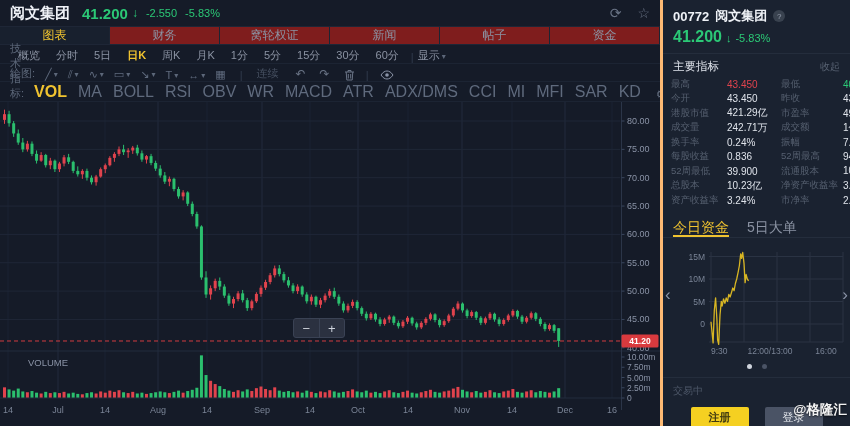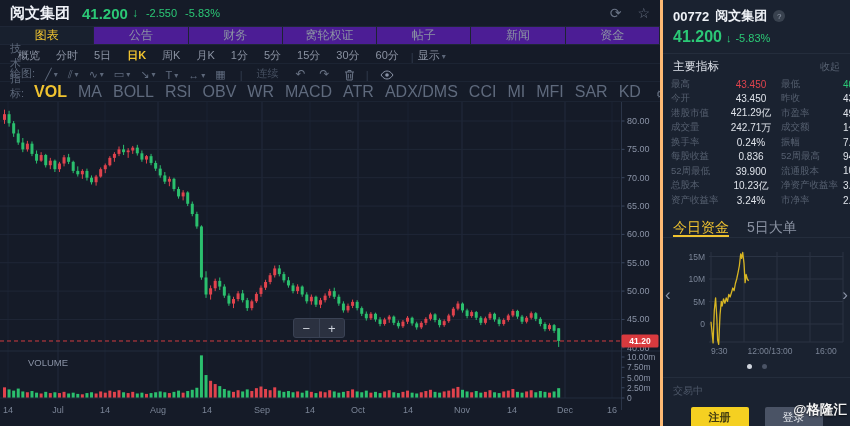--- a/index.html
+++ b/index.html
@@ -9,21 +9,21 @@
   .left{width:660px;display:flex;flex-direction:column;}
   
   .hdr{height:30px;display:flex;align-items:center;padding:0 10px;gap:8px;border-bottom:1px solid #1e2636;}
   .hdr .name{font-size:15px;font-weight:bold;color:#eef1f6;}
   .hdr .price{font-size:15px;font-weight:bold;color:#2bc876;margin-left:4px;}
   .hdr .arr{font-size:12px;color:#2bc876;margin-left:-4px;}
   .hdr .chg{font-size:11px;color:#2bc876;}
   .hdr-icons{margin-left:auto;display:flex;gap:16px;color:#6a7486;font-size:14px;}
   .hdr-icons span{cursor:pointer;}
   
-  .tabs{height:18px;display:flex;background:#4c1d95;border-bottom:1px solid #1e2636;}
+  .tabs{height:18px;display:flex;background:#7f1d1d;border-bottom:1px solid #1e2636;}
   .tab{flex:1;display:flex;align-items:center;justify-content:center;font-size:12px;color:#8b93a3;
        border-right:1px solid #1c2432;cursor:pointer;}
   .tab.active{color:#f0c330;background:#18202e;}
   
   .trow{height:20px;display:flex;align-items:flex-end;padding:0 10px;border-bottom:1px solid #1c2433;
         font-size:11px;color:#7b8496;}
   .trow .lbl{color:#5c6779;margin-right:10px;}
   .pitem{padding:0 8px;cursor:pointer;color:#8b93a3;}
   .pitem.active{color:#f0c330;font-weight:bold;}
   .sep{color:#323b4d;padding:0 4px;}
@@ -53,21 +53,21 @@
   .rp-price{padding:3px 10px 7px;border-bottom:1px solid #242d3c;display:flex;align-items:baseline;gap:4px;}
   .rp-price .p{font-size:16px;font-weight:bold;color:#2bc876;}
   .rp-price .a{font-size:11px;color:#2bc876;}
   .rp-price .pc{font-size:11px;color:#2bc876;}
   .rp-sec{display:flex;justify-content:space-between;align-items:center;padding:5px 10px 3px;}
   .rp-sec .t{font-size:11.5px;color:#dfe3eb;}
   .rp-sec .c{font-size:10px;color:#566070;cursor:pointer;}
   .rp-rows{padding:0 8px 4px;}
   .qrow{display:grid;grid-template-columns:56px 54px 62px 1fr;height:14.5px;align-items:center;}
   .ql{font-size:9.5px;color:#566070;white-space:nowrap;overflow:hidden;}
-  .qv{font-size:10px;color:#dfe3ea;text-align:center;padding-right:6px;white-space:nowrap;}
+  .qv{font-size:10px;color:#dfe3ea;text-align:left;padding-right:6px;white-space:nowrap;}
   .qv.red{color:#e0434d;} .qv.green{color:#2bc876;} .qrow .qv:last-child{padding-right:0;}
   .rp-tabs{display:flex;gap:18px;padding:7px 10px 0;border-bottom:1px solid #242d3c;height:26px;}
   .rp-tab{font-size:14px;color:#8b93a3;padding-bottom:6px;cursor:pointer;position:relative;}
   .rp-tab.active{color:#f0c330;}
   .rp-tab.active::after{content:"";position:absolute;left:0;right:0;bottom:0;height:2px;background:#f0c330;}
   .rp-chart{position:relative;height:122px;padding-top:4px;}
   .navarrow{position:absolute;top:48px;font-size:17px;color:#8a93a6;cursor:pointer;line-height:1;}
   .navarrow.l{left:2px;} .navarrow.r{right:2px;}
   .dots{display:flex;justify-content:center;gap:10px;padding:4px 0 8px;border-bottom:1px solid #242d3c;}
   .dot{width:5px;height:5px;border-radius:50%;cursor:pointer;}
@@ -95,25 +95,24 @@
       <span class="chg">-2.550</span>
       <span class="chg">-5.83%</span>
       <span class="hdr-icons">
         <span>⟳</span>
         <span>☆</span>
       </span>
     </div>
 
     <div class="tabs" id="tabs">
         <div class="tab active">图表</div>
-        <div class="tab">公告</div>
         <div class="tab">财务</div>
         <div class="tab">窝轮权证</div>
+        <div class="tab">新闻</div>
         <div class="tab">帖子</div>
-        <div class="tab">新闻</div>
         <div class="tab">资金</div>
       </div>
     <div class="trow" id="periods">
         <span class="pitem">概览</span>
         <span class="pitem">分时</span>
         <span class="pitem">5日</span>
         <span class="pitem active">日K</span>
         <span class="pitem">周K</span>
         <span class="pitem">月K</span>
         <span class="pitem">1分</span>

